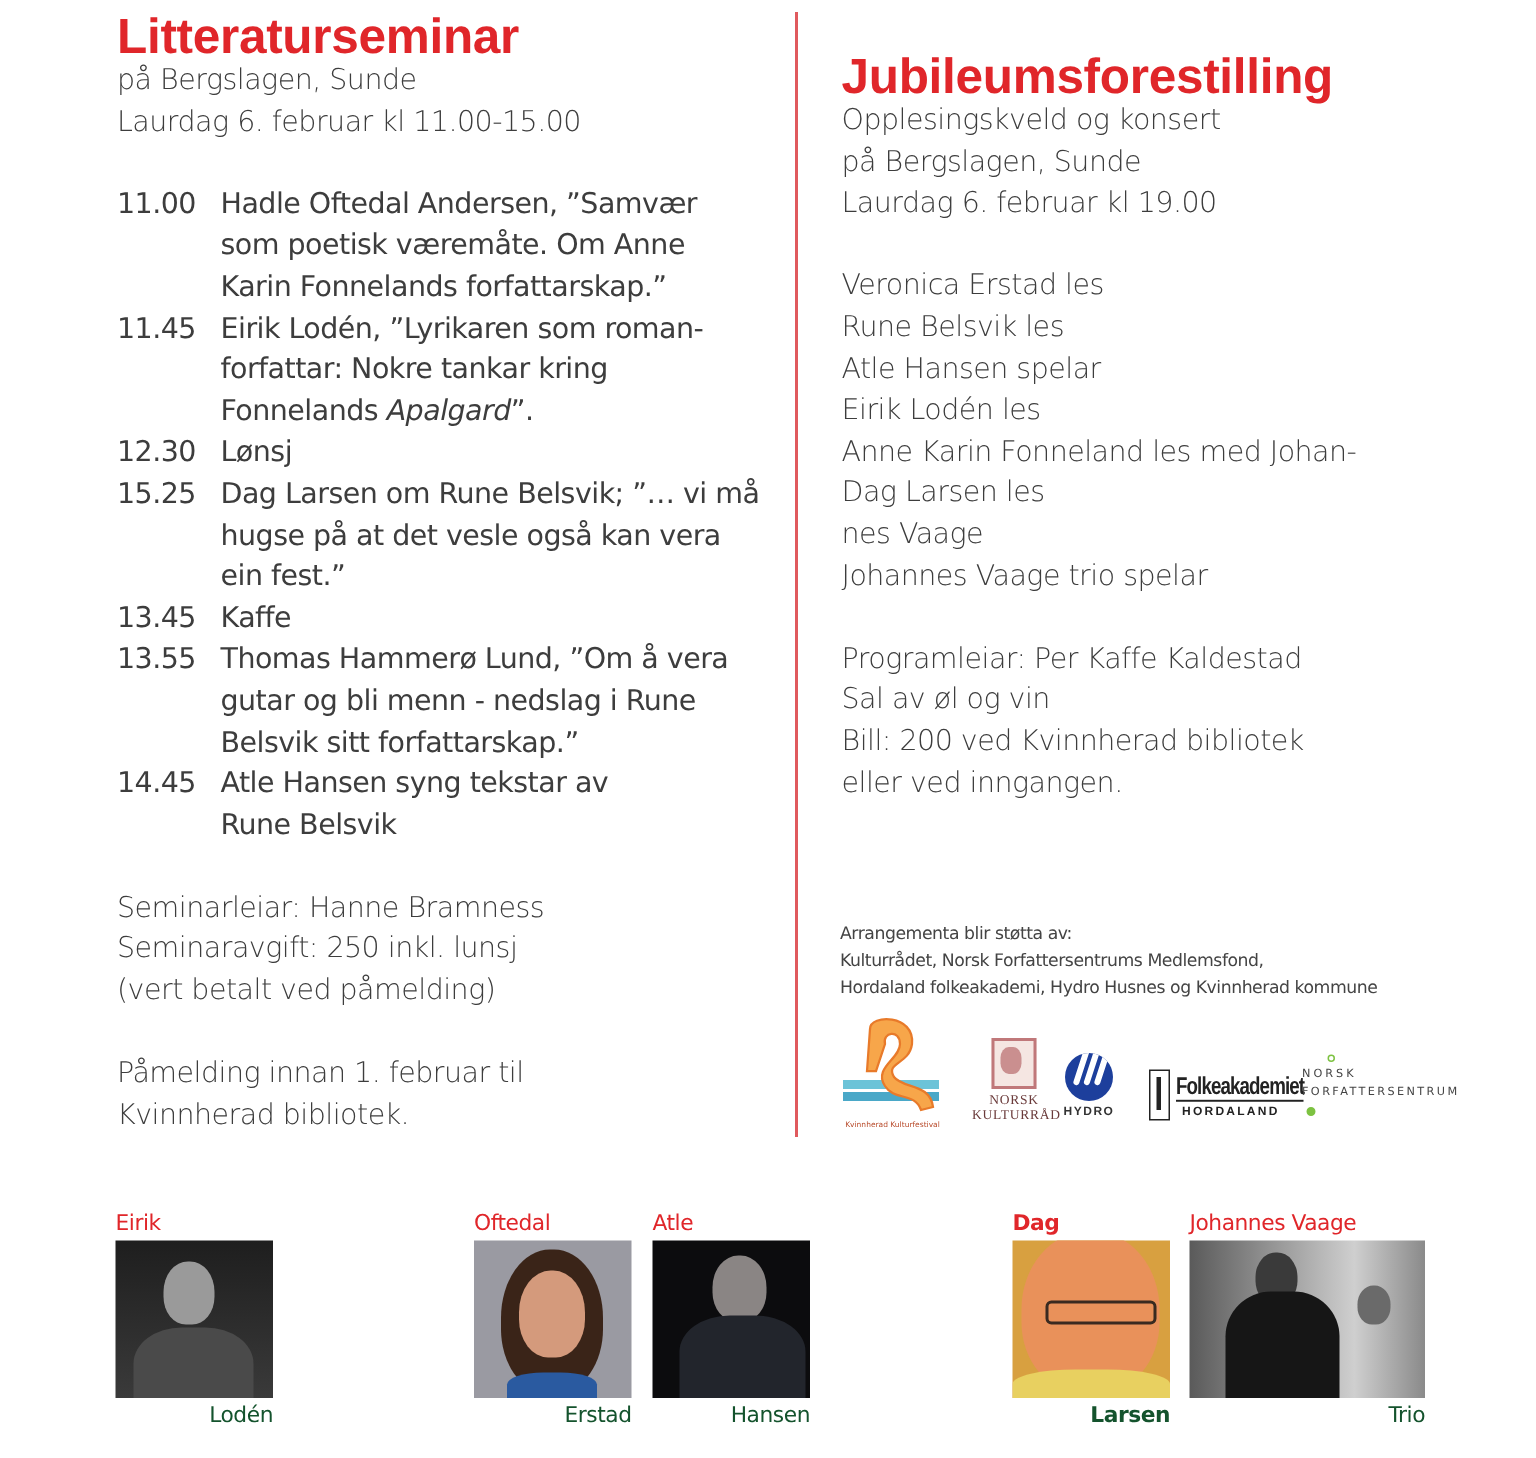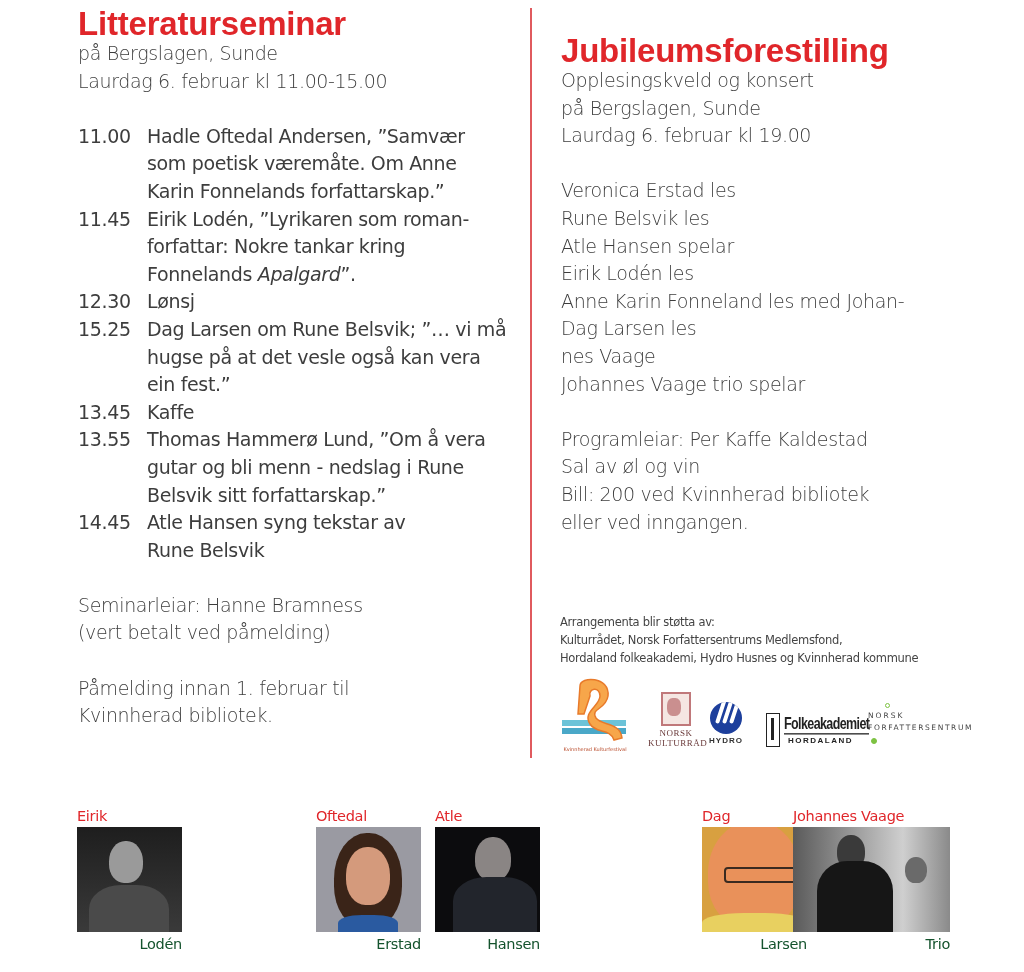--- a/index.html
+++ b/index.html
@@ -100,20 +100,21 @@
     </div>
     <div class="prog-row">
       <span class="prog-time">14.45</span>
       <span class="prog-text">Atle Hansen syng tekstar av
 Rune Belsvik</span>
     </div>
   </div>
 
   <div class="gap"></div>
   <div class="line">Seminarleiar: Hanne Bramness</div>
+  <div class="line">Seminaravgift: 250 inkl. lunsj</div>
   <div class="line">(vert betalt ved påmelding)</div>
   <div class="gap"></div>
   <div class="line">Påmelding innan 1. februar til</div>
   <div class="line">Kvinnherad bibliotek.</div>
 </div>
 
 <div class="divider"></div>
 
 <div class="col col-right">
   <h1>Jubileumsforestilling</h1>
@@ -203,21 +204,21 @@
   <div class="person" style="left:435px; width:105px; height:150px;">
     <div class="first">Atle</div>
     <div class="photo" style="left:0; width:105px; background:#0c0c0e;">
       <div class="face" style="left:40px; top:10px; width:36px; height:44px; background:#8a8584;"></div>
       <div class="body" style="left:18px; top:50px; width:84px; height:60px; background:#22252c;"></div>
     </div>
     <div class="last">Hansen</div>
   </div>
 
 
-  <div class="person" style="left:702px; width:105px; height:150px;">
+  <div class="person" style="left:675px; width:105px; height:150px;font-weight:bold;">
     <div class="first">Dag</div>
     <div class="photo" style="left:0; width:105px; background:#d8a040;">
       <div class="face" style="left:6px; top:-6px; width:92px; height:108px; background:#e9915a;"></div>
       <div style="position:absolute; left:22px; top:40px; width:70px; height:12px; border:2px solid #3a2a20; border-radius:4px;"></div>
       <div class="body" style="left:0; top:86px; width:105px; height:24px; background:#e8d060;"></div>
     </div>
     <div class="last">Larsen</div>
   </div>
 
   <div class="person" style="left:793px; width:157px; height:150px;">

